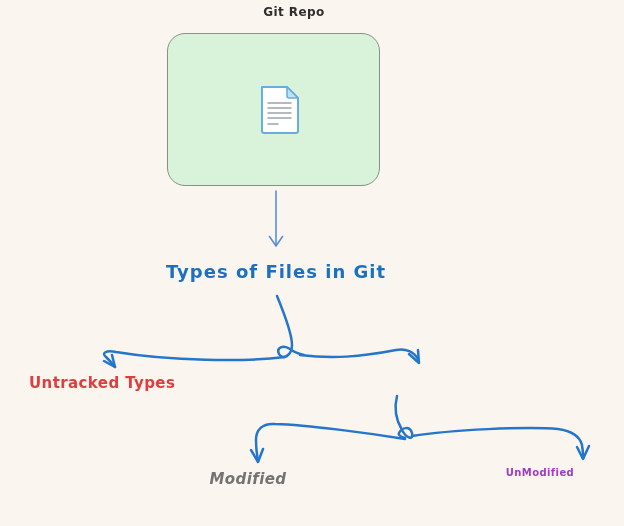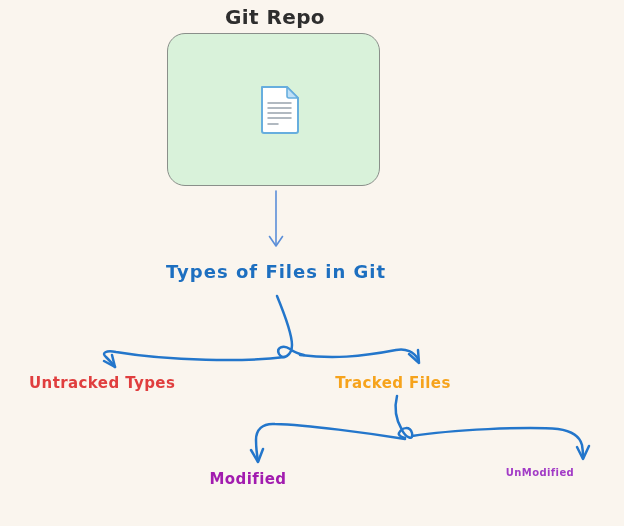--- a/index.html
+++ b/index.html
@@ -14,22 +14,22 @@
     position:absolute;left:0;top:0;width:624px;height:526px;
   }
   .label{
     position:absolute;
     text-align:center;
     font-weight:600;
     letter-spacing:0.4px;
     white-space:nowrap;
   }
   .repo-title{
-    left:195px;top:5px;width:160px;
-    font-size:20px;
+    left:214px;top:5px;width:160px;
+    font-size:12px;
     color:#2e2e2e;
   }
   .repo-box{
     position:absolute;
     left:167px;top:33px;width:213px;height:153px;
     background:#d9f2da;
     border:1.6px solid #8a8f8a;
     border-radius:18px;
     box-sizing:border-box;
   }
@@ -96,19 +96,18 @@
       <path d="M251,450 L258,462 L263,449"></path>
       <path d="M412,436 C450,430 528,426 558,429 C572,431 580,437 582,445 C583,450 583,455 583,458"></path>
       <path d="M577,447 L583,459 L589,446"></path>
     </g>
   </svg>
 
   <div class="label types-label" style="color: rgb(29, 111, 192);">Types of Files in Git</div>
 
   <div class="label untracked-label" style="color: rgb(224, 62, 62);">Untracked Types</div>
 
-  <div class="label tracked-label" style="color: rgb(246, 163, 28);">Tracked Files</div>
 
-  <div class="label modified-label" style="color: #a21caf;">Modified</div>
+  <div class="label modified-label" style="color: #737373; font-style: italic;">Modified</div>
 
   <div class="label unmodified-label" style="color: rgb(162, 59, 198);">UnModified</div>
 
 </div>
 
 </body></html>

